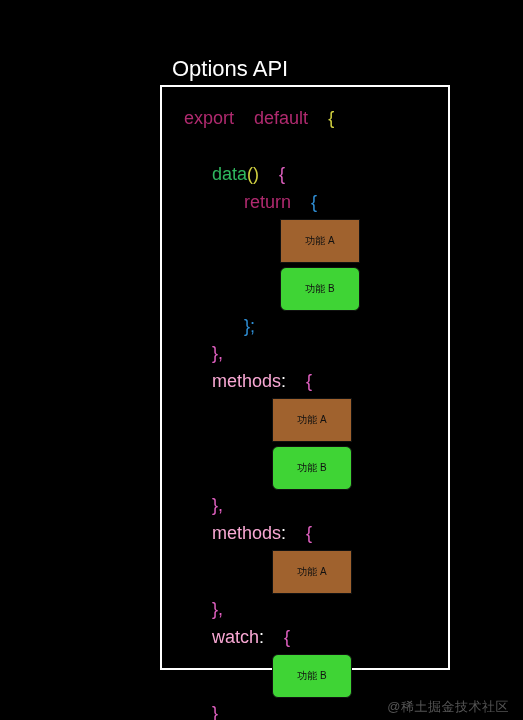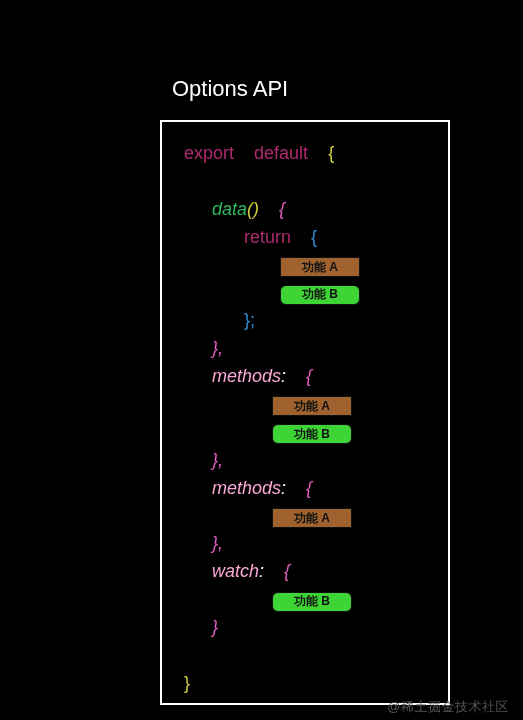--- a/index.html
+++ b/index.html
@@ -12,25 +12,24 @@
     overflow: hidden;
   }
   .panel {
     position: absolute;
     left: 160px;
     top: 85px;
     width: 290px;
     height: 585px;
     border: 2px solid #fff;
     padding: 18px 10px 10px 22px;
-    margin-top: 35px;
   }
   .legend {
     position: absolute;
-    top: 76px;
+    top: 56px;
     left: 168px;
     background: #000;
     color: #fff;
     font-size: 22px;
     padding: 0 4px;
     font-weight: 500;
   }
   .code {
     font-size: 18px;
     line-height: 1.55;
@@ -43,35 +42,34 @@
   .brace-y     { color: #d0d040; }
   .brace-blue  { color: #2f8fd6; }
   .brace-pink  { color: #e060c0; }
   .kw-data     { color: #2fb85f; font-weight: 500; }
   .paren       { color: #d0d040; }
   .kw-return   { color: #b02a6f; }
   .semi        { color: #2f8fd6; }
   .kw-section  { color: #f9a8d4; font-weight: 500; }
   .colon       { color: #fff; }
   .comma       { color: #e25fc0; }
-  .i1 { padding-left: 28px; font-style: italic; }
+  .i1 { padding-left: 28px; }
   .i2 { padding-left: 60px; }
   .i3 { padding-left: 96px; }
   .i4 { padding-left: 88px; }
   .tag {
     display: inline-flex;
     align-items: center;
     justify-content: center;
     width: 80px;
-    height: 20px;
-    font-size: 12px;
+    height: 44px;
+    font-size: 10px;
     color: #111;
     border: 1.5px solid #111;
     margin: 2px 0 2px 0;
-    font-weight: bold;
   }
   .tag-a { background: #a0622e; }
   .tag-b { background: #3fd435; border-radius: 6px; }
   .watermark {
     position: absolute;
     right: 14px;
     bottom: 4px;
     color: #555;
     font-size: 13px;
     letter-spacing: 0.5px;

